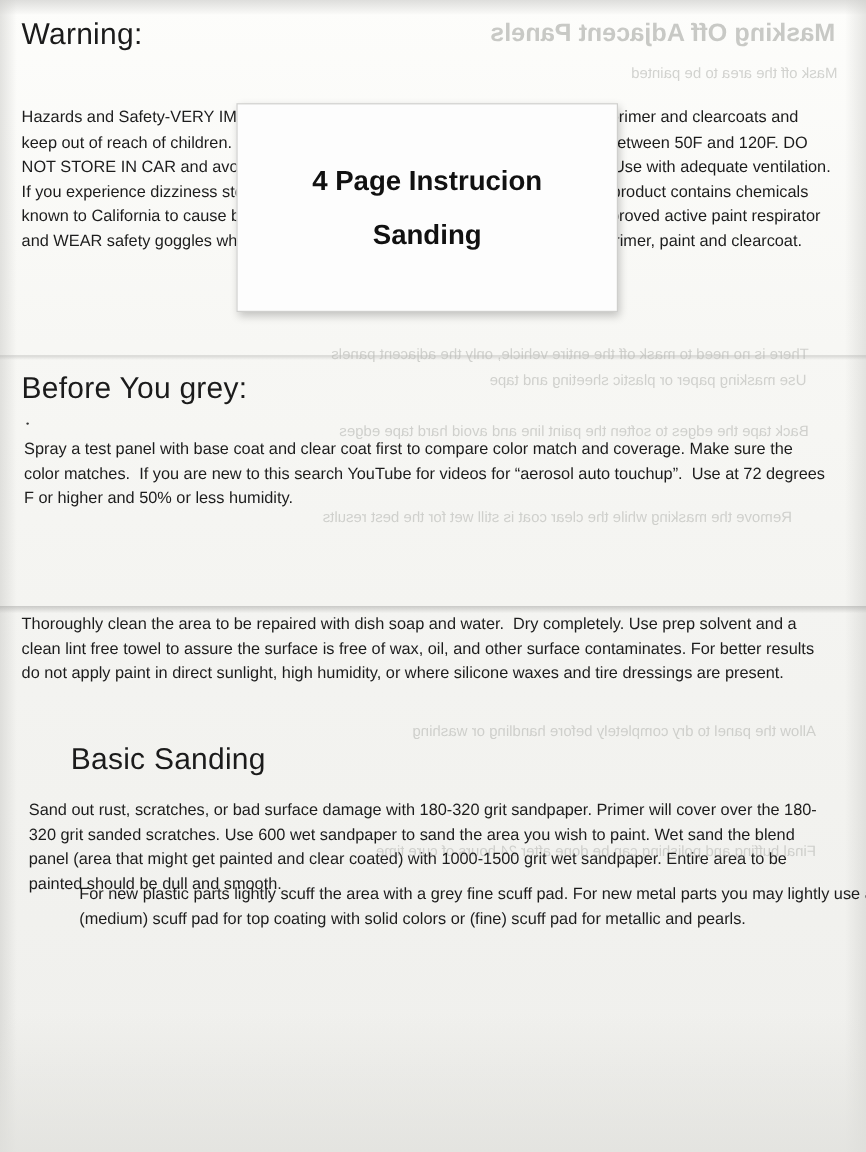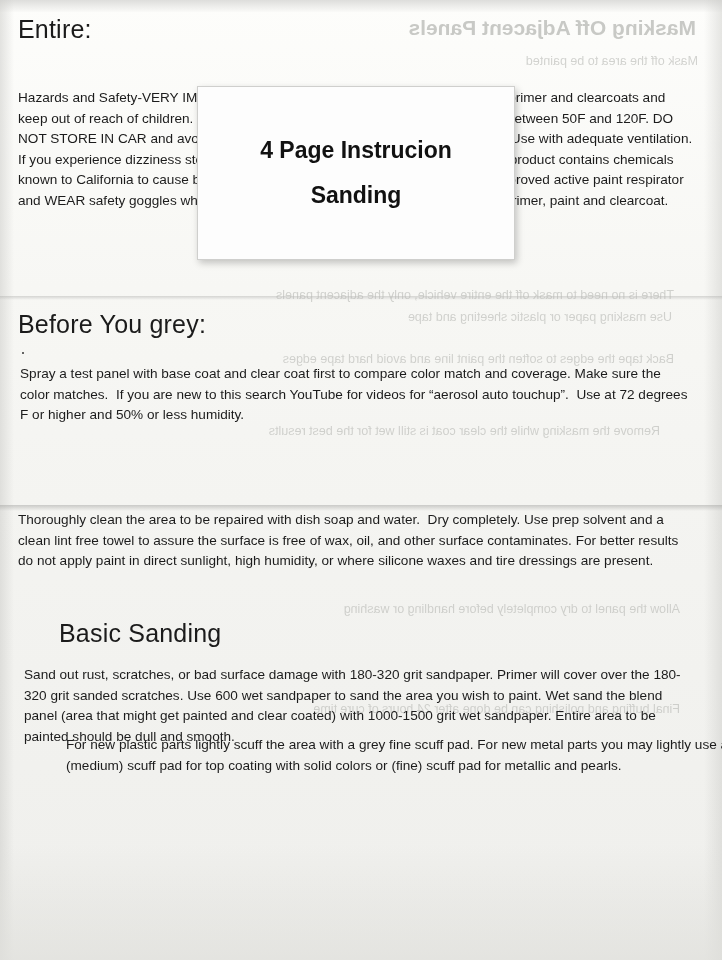--- a/index.html
+++ b/index.html
@@ -130,21 +130,21 @@
 
   <div class="bleed title" style="left:366px; top:16px; width:330px; text-align:left;">Masking Off Adjacent Panels</div>
   <div class="bleed body" style="left:398px; top:52px; width:300px;">Mask off the area to be painted</div>
   <div class="bleed body" style="left:14px; top:286px; width:660px;">There is no need to mask off the entire vehicle, only the adjacent panels</div>
   <div class="bleed body" style="left:232px; top:308px; width:440px;">Use masking paper or plastic sheeting and tape</div>
   <div class="bleed body" style="left:14px; top:350px; width:660px;">Back tape the edges to soften the paint line and avoid hard tape edges</div>
   <div class="bleed body" style="left:60px; top:422px; width:600px;">Remove the masking while the clear coat is still wet for the best results</div>
   <div class="bleed body" style="left:40px; top:600px; width:640px;">Allow the panel to dry completely before handling or washing</div>
   <div class="bleed body" style="left:40px; top:700px; width:640px;">Final buffing and polishing can be done after 24 hours of cure time</div>
 
-  <div class="heading" style="left:18px; top:15px;">Entire:</div>
+  <div class="heading" style="left:18px; top:15px;">Warning:</div>
   <div class="para" style="left:18px; top:88px; width:676px;">Hazards and Safety-VERY IMPORTANT. Do not breathe touch-up paint including primer and clearcoats and keep out of reach of children. Call a physician IMMEDIATELY if swallowed. Store between 50F and 120F. DO NOT STORE IN CAR and avoid freezing. Consult local codes for proper disposal. Use with adequate ventilation. If you experience dizziness stop product use immediately and call physician. This product contains chemicals known to California to cause birth defects, cancer and other harm. Use NIOSH approved active paint respirator and WEAR safety goggles when spraying to protect your eyes. This includes the primer, paint and clearcoat.</div>
 
   <div class="heading" style="left:18px; top:310px;">Before You grey:</div>
   <div class="stray-dot"></div>
   <div class="para" style="left:20px; top:364px; width:672px;">Spray a test panel with base coat and clear coat first to compare color match and coverage. Make sure the color matches.  If you are new to this search YouTube for videos for “aerosol auto touchup”.  Use at 72 degrees F or higher and 50% or less humidity.</div>
 
   <div class="para" style="left:18px; top:510px; width:676px;">Thoroughly clean the area to be repaired with dish soap and water.  Dry completely. Use prep solvent and a clean lint free towel to assure the surface is free of wax, oil, and other surface contaminates. For better results do not apply paint in direct sunlight, high humidity, or where silicone waxes and tire dressings are present.</div>
 
   <div class="heading" style="left:20px; top:619px;margin-left:39px;">Basic Sanding</div>
   <div class="para" style="left:24px; top:665px; width:668px;">Sand out rust, scratches, or bad surface damage with 180-320 grit sandpaper. Primer will cover over the 180-320 grit sanded scratches. Use 600 wet sandpaper to sand the area you wish to paint. Wet sand the blend panel (area that might get painted and clear coated) with 1000-1500 grit wet sandpaper. Entire area to be painted should be dull and smooth.</div>

